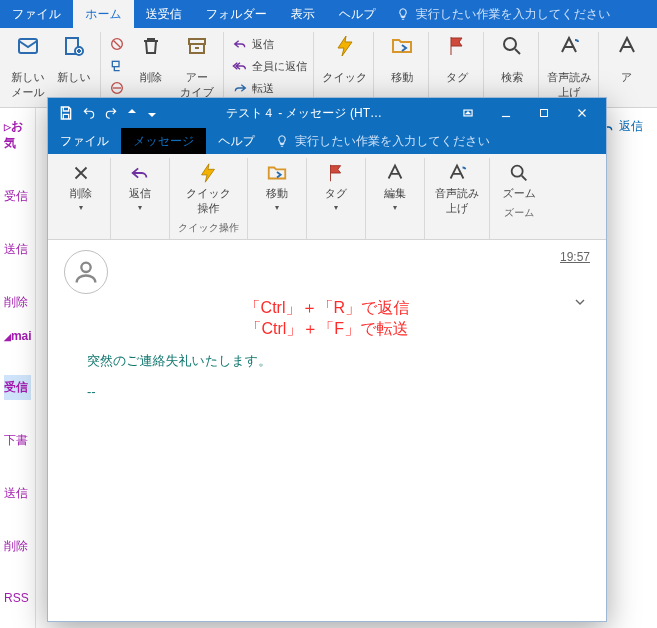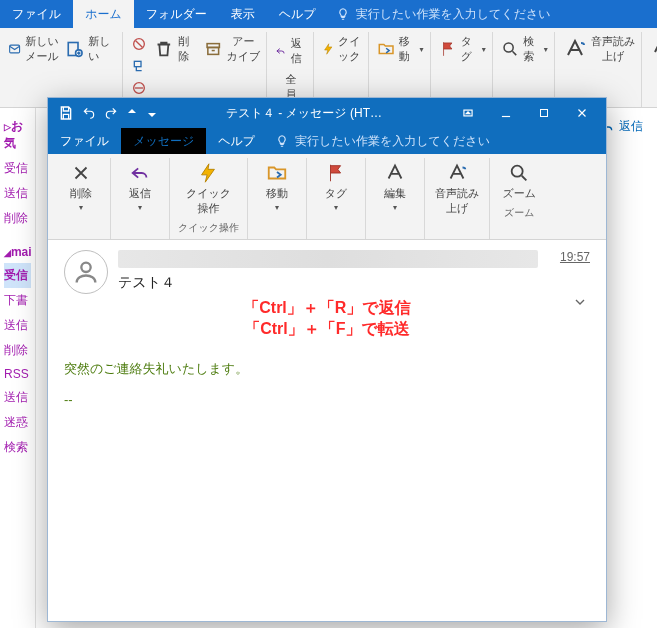--- a/index.html
+++ b/index.html
@@ -7,30 +7,30 @@
 
   
   .bg-tabs { display: flex; background: #1a6fce; color: #fff; height: 28px; align-items: stretch; }
   .bg-tab { padding: 6px 12px; font-size: 12px; cursor: pointer; }
   .bg-tab.active { background: #f3f3f3; color: #1a6fce; }
   .bg-tab.file { color: #fff; }
   .bg-tellme { display: flex; align-items: center; gap: 6px; padding: 0 8px; color: #cfe3fb; font-size: 12px; }
 
   .bg-ribbon { background: #f3f3f3; border-bottom: 1px solid #d4d4d4; height: 80px; display: flex; padding: 4px 2px 0; gap: 2px; }
   .bg-grp { border-right: 1px solid #d8d8d8; padding: 2px 6px; display: flex; gap: 6px; align-items: flex-start; }
-  .bg-btn { display: flex; align-items: center; gap: 4px; min-width: 40px; color: #444; font-size: 11px; cursor: pointer; }
+  .bg-btn { display: flex; flex-direction: column; align-items: center; gap: 12px; min-width: 40px; color: #444; font-size: 11px; cursor: pointer; }
   .bg-btn svg, .icn { width: 24px; height: 24px; }
   .bg-btn.small { min-width: auto; flex-direction: row; gap: 4px; font-size: 11px; padding: 2px 0; }
   .bg-btn.small svg { width: 16px; height: 16px; }
   .bg-col { display: flex; flex-direction: column; gap: 2px; }
 
   .bg-body { display: flex; height: calc(628px - 28px - 80px); }
   .bg-nav { width: 36px; border-right: 1px solid #e1e1e1; padding: 6px 4px; color: #a21caf; font-size: 12px; }
   .bg-nav-h { font-weight: bold; padding: 4px 0; }
-  .bg-nav-i { padding: 4px 0; cursor: pointer; white-space: nowrap; overflow: hidden; }
+  .bg-nav-i { padding: 4px 0; cursor: pointer; white-space: nowrap; overflow: hidden; margin-top: 28px; }
   .bg-nav-i.sel { font-weight: bold; background: #cfe4fa; }
   .bg-nav-sep { height: 10px; }
   .bg-read { flex: 1; padding: 10px 14px; color: #333; font-size: 13px; overflow: hidden; }
   .bg-read-actions { display: flex; justify-content: flex-end; gap: 4px; color: #0067b8; font-size: 12px; padding-bottom: 8px; align-items:center;}
   .bg-avatar { width: 44px; height: 44px; border: 1px solid #bfbfbf; border-radius: 50%; display: flex; align-items: center; justify-content: center; margin-bottom: 10px; }
   .bg-read-line { margin: 6px 0; line-height: 1.7; }
 
   
   .msgwin { position: absolute; left: 47px; top: 97px; width: 560px; height: 525px; background: #fff; box-shadow: 0 8px 30px rgba(0,0,0,.35); border: 1px solid #9db7d4; display:flex; flex-direction:column;}
   .msg-title { background: #106ebe; color: #fff; height: 30px; display: flex; align-items: center; padding: 0 6px; gap: 10px; }
@@ -49,31 +49,32 @@
   .mr-btn { display:flex; flex-direction:column; align-items:center; gap:2px; min-width:42px; color:#444; font-size:11px; cursor:pointer; padding:2px;}
   .mr-btn svg{width:22px;height:22px;}
   .mr-cap { font-size:10px; color:#666; padding:3px 0 2px;}
   .msg-body { flex:1; padding:10px 16px 16px; overflow:auto; position:relative;}
   .msg-hdr { display:flex; align-items:flex-start; gap:10px;}
   .msg-avatar { width:44px;height:44px;border:1px solid #bfbfbf;border-radius:50%; display:flex;align-items:center;justify-content:center;}
   .msg-from-block { width:420px; height:18px; background:linear-gradient(90deg,#e7e7e7,#dedede,#e7e7e7); border-radius:2px;}
   .msg-time { margin-left:auto; color:#666; font-size:12px;text-decoration:underline;}
   .msg-subject { font-size:14px; color:#222; padding:6px 0 2px 54px;}
   .chev { position:absolute; right:18px; top:54px; color:#666; cursor:pointer;}
-  .annot { text-align:center; color:#ff2a2a; font-size:16px; font-weight:bold; line-height:1.3; margin:4px 0 17px;}
-  .body-text { color:#4d7c0f; font-size:13px; line-height:1.8; }
+  .annot { text-align:center; color:#ff2a2a; font-size:16px; font-weight:normal; line-height:1.3; margin:4px 0 9px;}
+  .body-text { color:#0f766e; font-size:13px; line-height:1.8;margin-left:23px; }
   .body-text p { margin:8px 0;}
   .tri { font-size:8px; color:#555;}
 </style>
 </head>
 <body>
 
 <div class="bg-tabs">
   <div class="bg-tab file">ファイル</div>
   <div class="bg-tab active">ホーム</div>
+  <div class="bg-tab">送受信</div>
   <div class="bg-tab">フォルダー</div>
   <div class="bg-tab">表示</div>
   <div class="bg-tab">ヘルプ</div>
   <div class="bg-tellme">
     <svg width="14" height="14" viewBox="0 0 24 24" fill="none" stroke="#cfe3fb" stroke-width="2">
         <path d="M9 18h6M10 21h4M12 3a6 6 0 0 0-4 10c1 1 1 2 1 3h6c0-1 0-2 1-3a6 6 0 0 0-4-10z"></path>
       </svg>
     <span>実行したい作業を入力してください</span>
   </div>
 </div>
@@ -418,24 +419,20 @@
   </div>
 
   <div class="msg-body">
     <div class="msg-hdr">
       <div class="msg-avatar">
         <svg width="28" height="28" viewBox="0 0 24 24" fill="none" stroke="#888" stroke-width="2">
             <circle cx="12" cy="8" r="4"></circle>
             <path d="M4 21c0-4 4-6 8-6s8 2 8 6"></path>
           </svg>
       </div>
-      <div style="flex:1">
-        <div class="msg-from-block"></div>
-        <div class="msg-subject" style="padding-left:0">テスト４</div>
-      </div>
       <div class="msg-time">19:57</div>
     </div>
     <div class="chev">
       <svg width="16" height="16" viewBox="0 0 24 24" fill="none" stroke="#666" stroke-width="2">
           <path d="M6 9l6 6 6-6"></path>
         </svg>
     </div>
 
     <div class="annot">
       <div>「Ctrl」＋「R」で返信</div>

